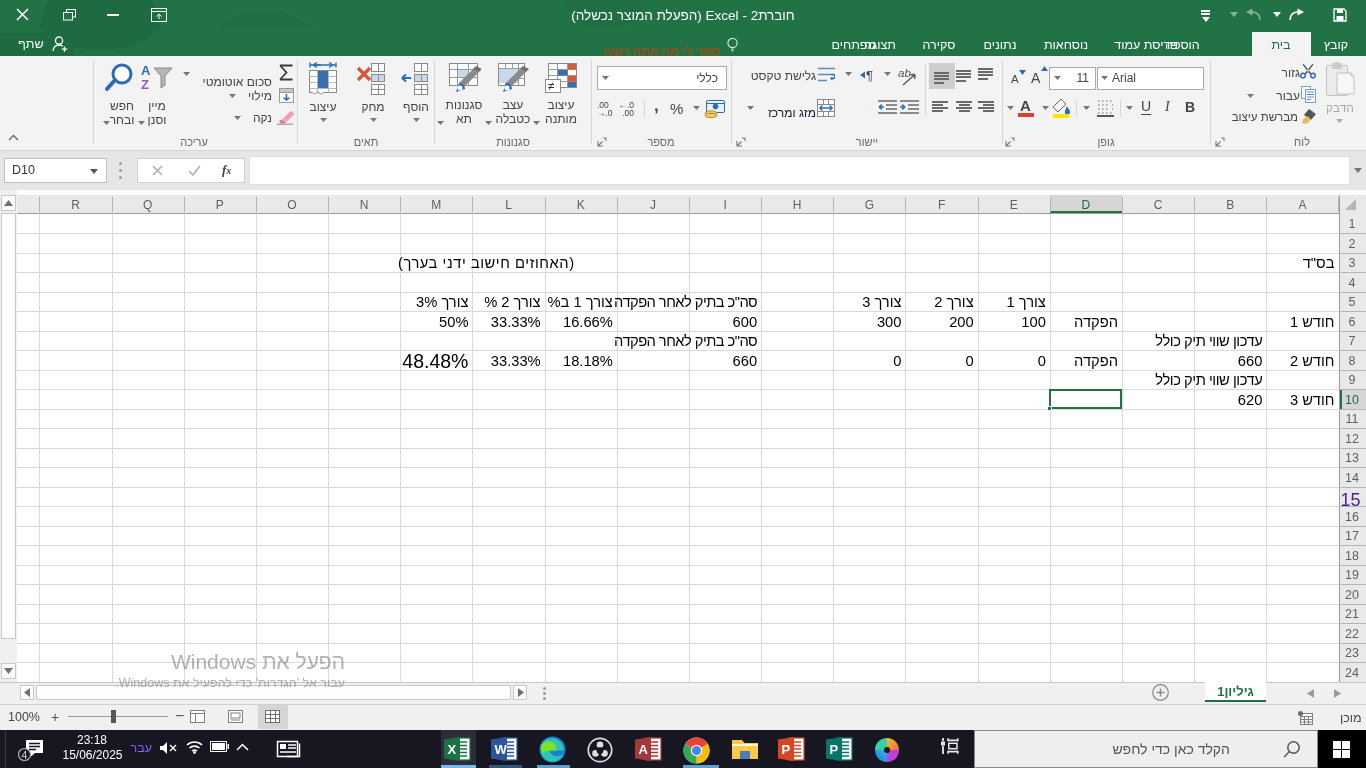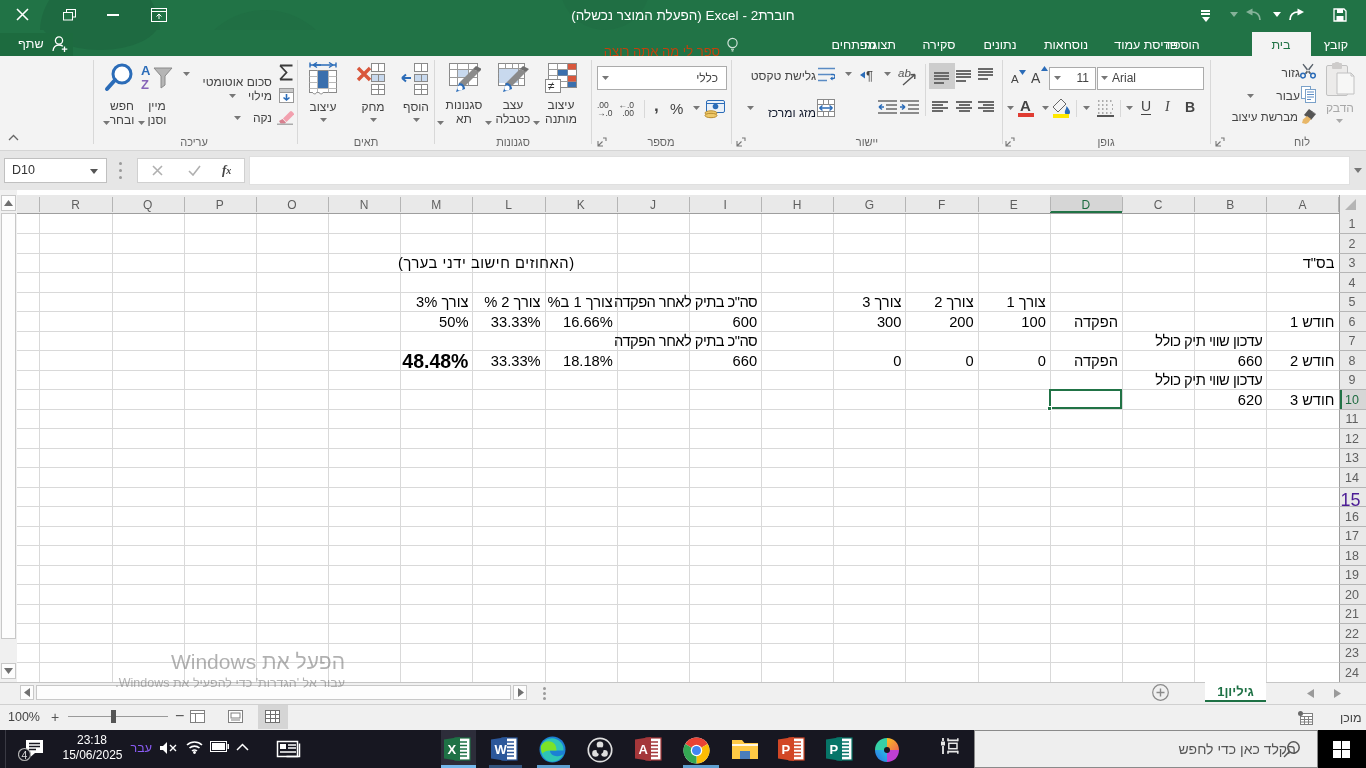--- a/index.html
+++ b/index.html
@@ -550,21 +550,21 @@
 <div class="ab rtl" style="left:437.14px;top:333.0px;width:320px;height:17.5px;text-align:right;font-size:14.7px;letter-spacing:-0.54px;color:#000;white-space:nowrap;line-height:16.5px"><bdi>סה"כ בתיק לאחר הפקדה</bdi></div>
 <div class="ab rtl" style="left:1014.5px;top:352.5px;width:320px;height:17.5px;text-align:right;font-size:14.7px;color:#000;white-space:nowrap;line-height:16.5px"><bdi>חודש 2</bdi></div>
 <div class="ab rtl" style="left:942.3299999999999px;top:352.5px;width:320px;height:17.5px;text-align:right;font-size:14.7px;color:#000;white-space:nowrap;line-height:16.5px"><bdi>660</bdi></div>
 <div class="ab rtl" style="left:797.99px;top:352.5px;width:320px;height:17.5px;text-align:right;font-size:14.7px;color:#000;white-space:nowrap;line-height:16.5px"><bdi>הפקדה</bdi></div>
 <div class="ab rtl" style="left:725.8199999999999px;top:352.5px;width:320px;height:17.5px;text-align:right;font-size:14.7px;color:#000;white-space:nowrap;line-height:16.5px"><bdi>0</bdi></div>
 <div class="ab rtl" style="left:653.65px;top:352.5px;width:320px;height:17.5px;text-align:right;font-size:14.7px;color:#000;white-space:nowrap;line-height:16.5px"><bdi>0</bdi></div>
 <div class="ab rtl" style="left:581.48px;top:352.5px;width:320px;height:17.5px;text-align:right;font-size:14.7px;color:#000;white-space:nowrap;line-height:16.5px"><bdi>0</bdi></div>
 <div class="ab rtl" style="left:437.14px;top:352.5px;width:320px;height:17.5px;text-align:right;font-size:14.7px;color:#000;white-space:nowrap;line-height:16.5px"><bdi>660</bdi></div>
 <div class="ab rtl" style="left:292.79999999999995px;top:352.5px;width:320px;height:17.5px;text-align:right;font-size:14.7px;color:#000;white-space:nowrap;line-height:16.5px"><bdi>18.18%</bdi></div>
 <div class="ab rtl" style="left:220.63px;top:352.5px;width:320px;height:17.5px;text-align:right;font-size:14.7px;color:#000;white-space:nowrap;line-height:16.5px"><bdi>33.33%</bdi></div>
-<div class="ab rtl" style="left:148.46000000000004px;top:352.5px;width:320px;height:17.5px;text-align:right;font-size:19.5px;font-weight:bold;color:#000;white-space:nowrap;line-height:16.5px"><bdi>48.48%</bdi></div>
+<div class="ab rtl" style="left:148.46000000000004px;top:352.5px;width:320px;height:17.5px;text-align:right;font-size:19.5px;font-weight:normal;color:#000;white-space:nowrap;line-height:16.5px"><bdi>48.48%</bdi></div>
 <div class="ab rtl" style="left:942.3299999999999px;top:372.0px;width:320px;height:17.5px;text-align:right;font-size:14.7px;letter-spacing:-0.45px;color:#000;white-space:nowrap;line-height:16.5px"><bdi>עדכון שווי תיק כולל</bdi></div>
 <div class="ab rtl" style="left:1014.5px;top:391.5px;width:320px;height:17.5px;text-align:right;font-size:14.7px;color:#000;white-space:nowrap;line-height:16.5px"><bdi>חודש 3</bdi></div>
 <div class="ab rtl" style="left:942.3299999999999px;top:391.5px;width:320px;height:17.5px;text-align:right;font-size:14.7px;color:#000;white-space:nowrap;line-height:16.5px"><bdi>620</bdi></div>
 <div class="ab" style="left:1048.82px;top:388.5px;width:73.17px;height:20.5px;border:2px solid #217346;background:#fff"></div>
 <div class="ab" style="left:1046.82px;top:406.0px;width:5px;height:5px;background:#217346;border:1px solid #fff"></div>
 <div class="ab" style="left:0;top:190px;width:17px;height:492px;background:#f0f0f0"></div>
 <div class="ab" style="left:1px;top:195px;width:15px;height:16px;background:#fdfdfd;border:1px solid #c8c8c8"></div>
 <svg class="ab" style="left:4px;top:200px" width="9" height="6" viewBox="0 0 9 6">
       <path d="M0 6h9L4.5 0z" fill="#707070"></path>
     </svg>
@@ -740,16 +740,16 @@
 </svg>
 <div class="ab" style="left:441px;top:765px;width:35px;height:3px;background:#76b9ed"></div>
 <div class="ab" style="left:489px;top:765px;width:33px;height:3px;background:#33557f"></div>
 <div class="ab" style="left:537px;top:765px;width:33px;height:3px;background:#5f9fd0"></div>
 <div class="ab" style="left:683px;top:765px;width:36px;height:3px;background:#5f9fd0"></div>
 <div class="ab" style="left:974px;top:730px;width:344px;height:38px;background:#eeeeee;border:1px solid #8a8a8a"></div>
 <svg class="ab" style="left:1283px;top:740px" width="18" height="18" viewBox="0 0 18 18">
       <circle cx="10.5" cy="7.5" r="5.7" fill="none" stroke="#555" stroke-width="1.5"></circle>
       <path d="M6.5 11.5L1 17" stroke="#555" stroke-width="1.5"></path>
     </svg>
-<div class="ab rtl" style="left:1136px;top:741px;width:160px;font-size:14px;color:#555">הקלד כאן כדי לחפש</div>
+<div class="ab rtl" style="left:1070px;top:741px;width:160px;font-size:14px;color:#555">הקלד כאן כדי לחפש</div>
 <div class="ab" style="left:1318px;top:730px;width:48px;height:38px;background:#000"></div>
 <svg class="ab" style="left:1333px;top:741px" width="17" height="17" viewBox="0 0 17 17">
       <path d="M0 0h8v8H0zM9 0h8v8H9zM0 9h8v8H0zM9 9h8v8H9z" fill="#fff"></path>
     </svg>
 </path></body></html>

